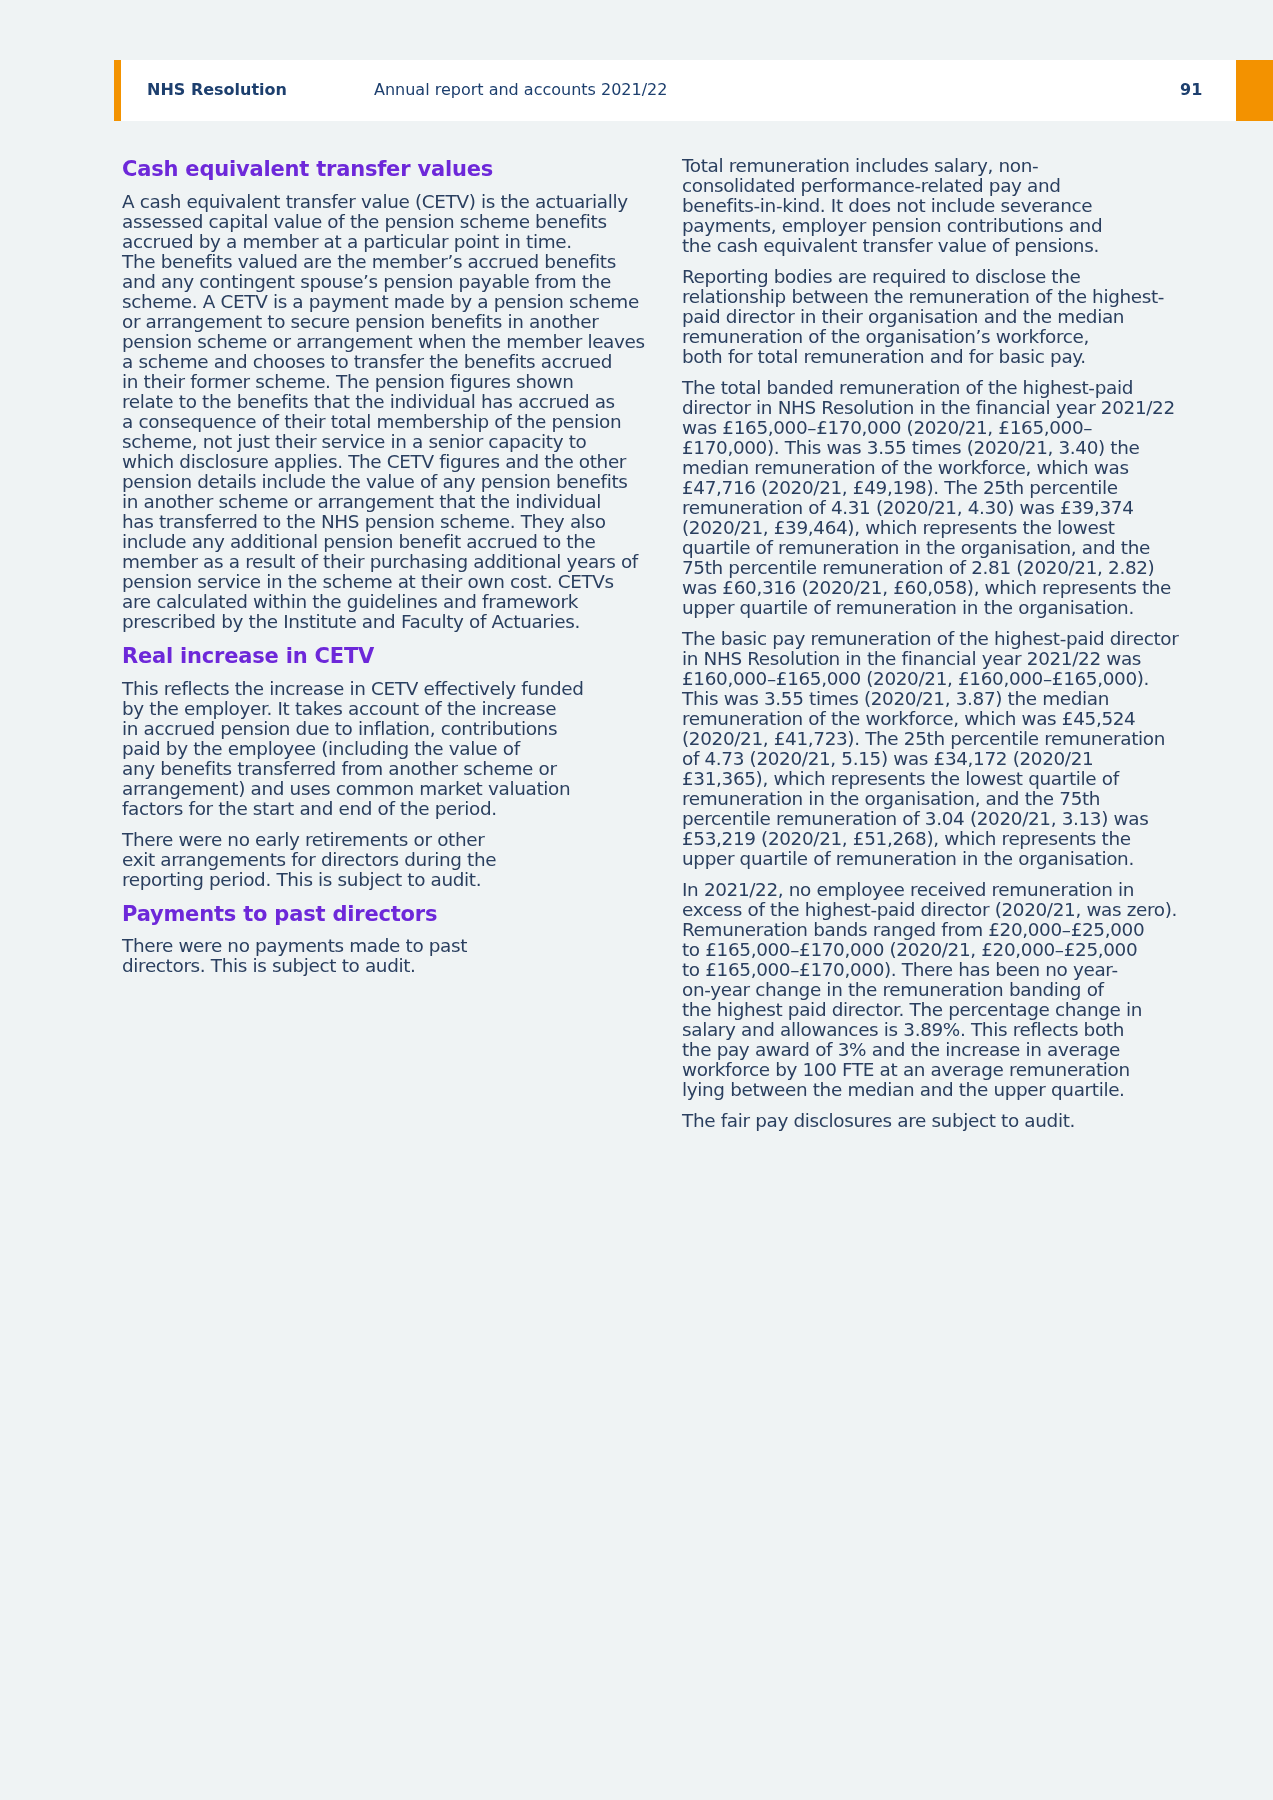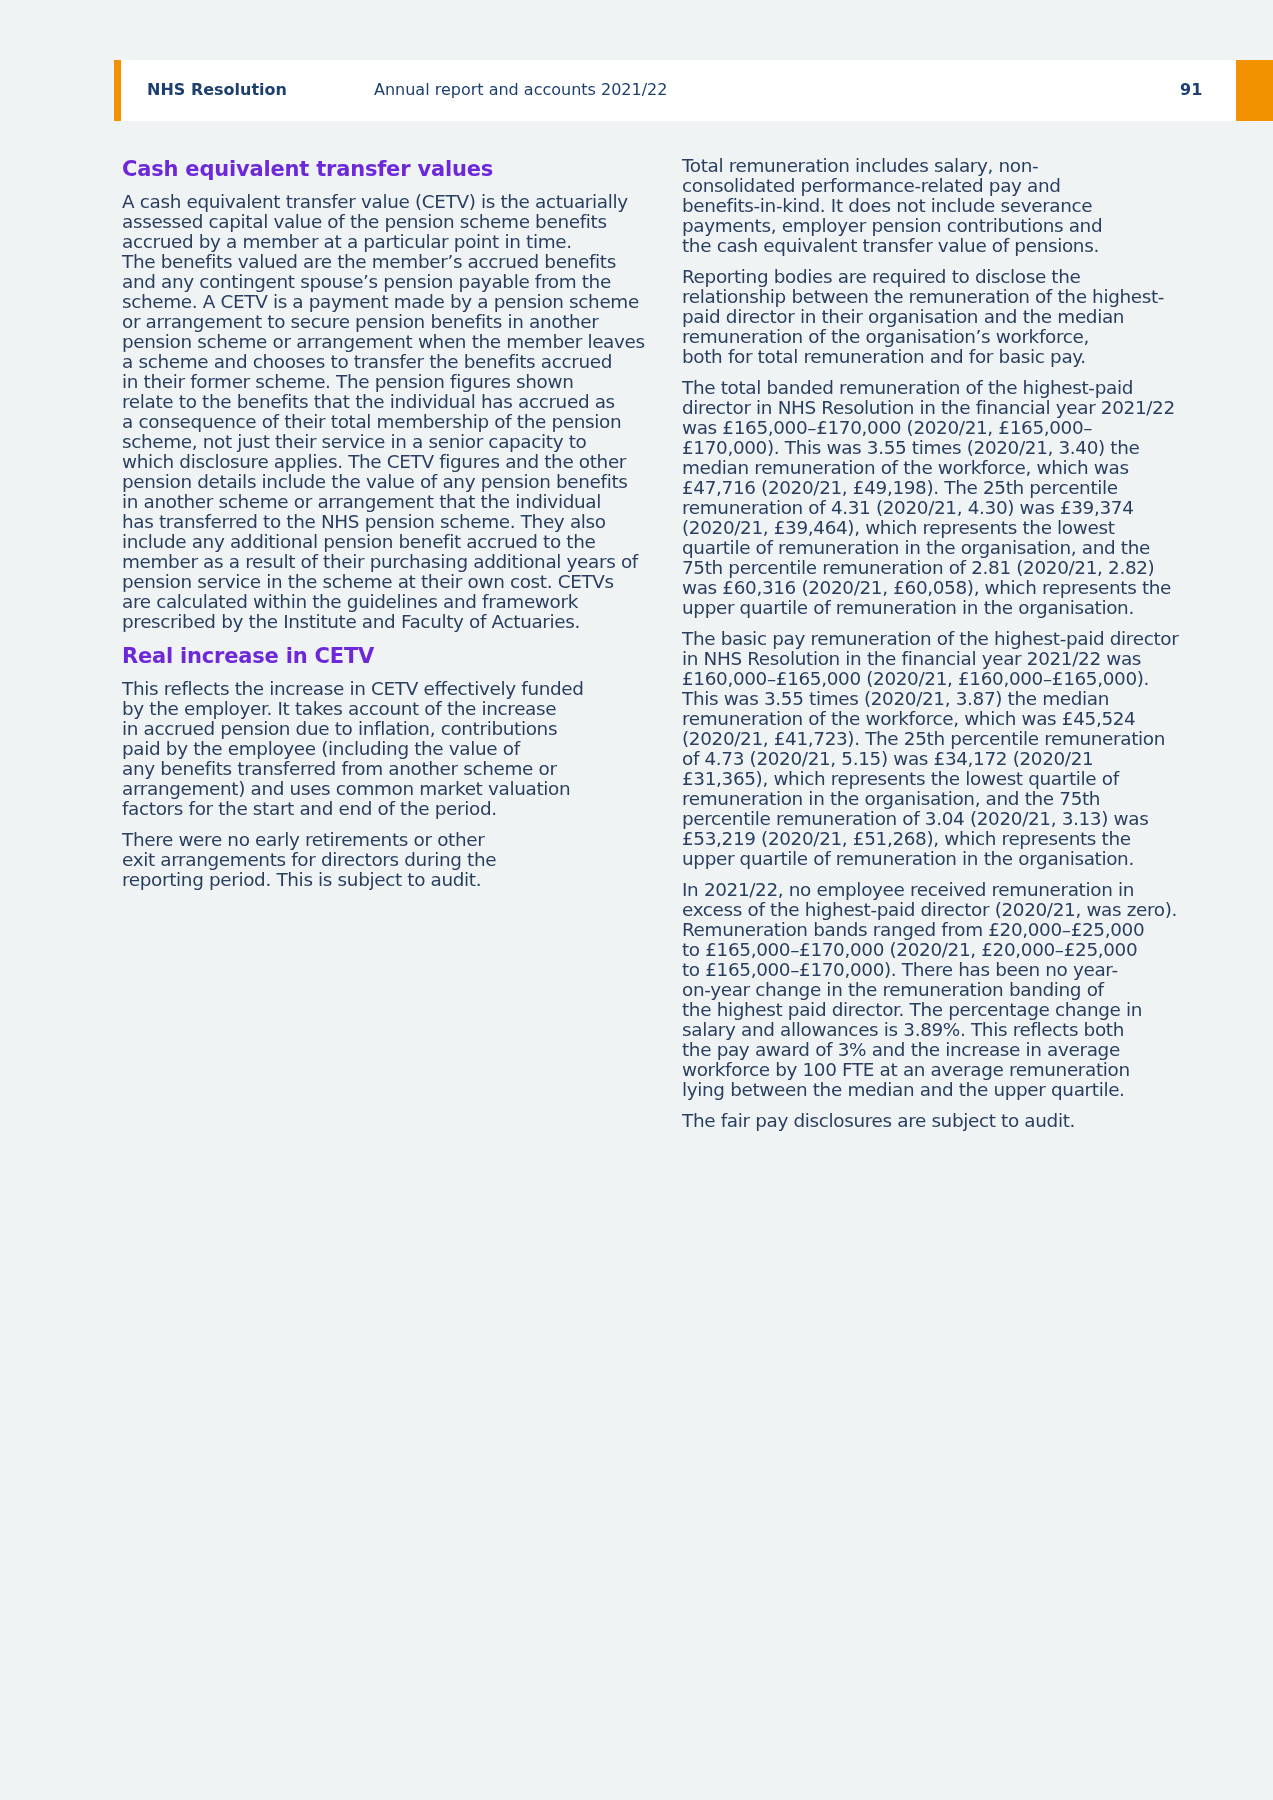--- a/index.html
+++ b/index.html
@@ -141,20 +141,25 @@
 in accrued pension due to inflation, contributions
 paid by the employee (including the value of
 any benefits transferred from another scheme or
 arrangement) and uses common market valuation
 factors for the start and end of the period.</p>
   </div>
   <div class="section">
     <p>There were no early retirements or other
 exit arrangements for directors during the
 reporting period. This is subject to audit.</p>
+  </div>
+  <div class="section">
+    <h2>Payments to past directors</h2>
+    <p>There were no payments made to past
+directors. This is subject to audit.</p>
   </div>
 </div>
 
 <div class="column col-right">
   <div class="section">
     <p>Total remuneration includes salary, non-
 consolidated performance-related pay and
 benefits-in-kind. It does not include severance
 payments, employer pension contributions and
 the cash equivalent transfer value of pensions.</p>

